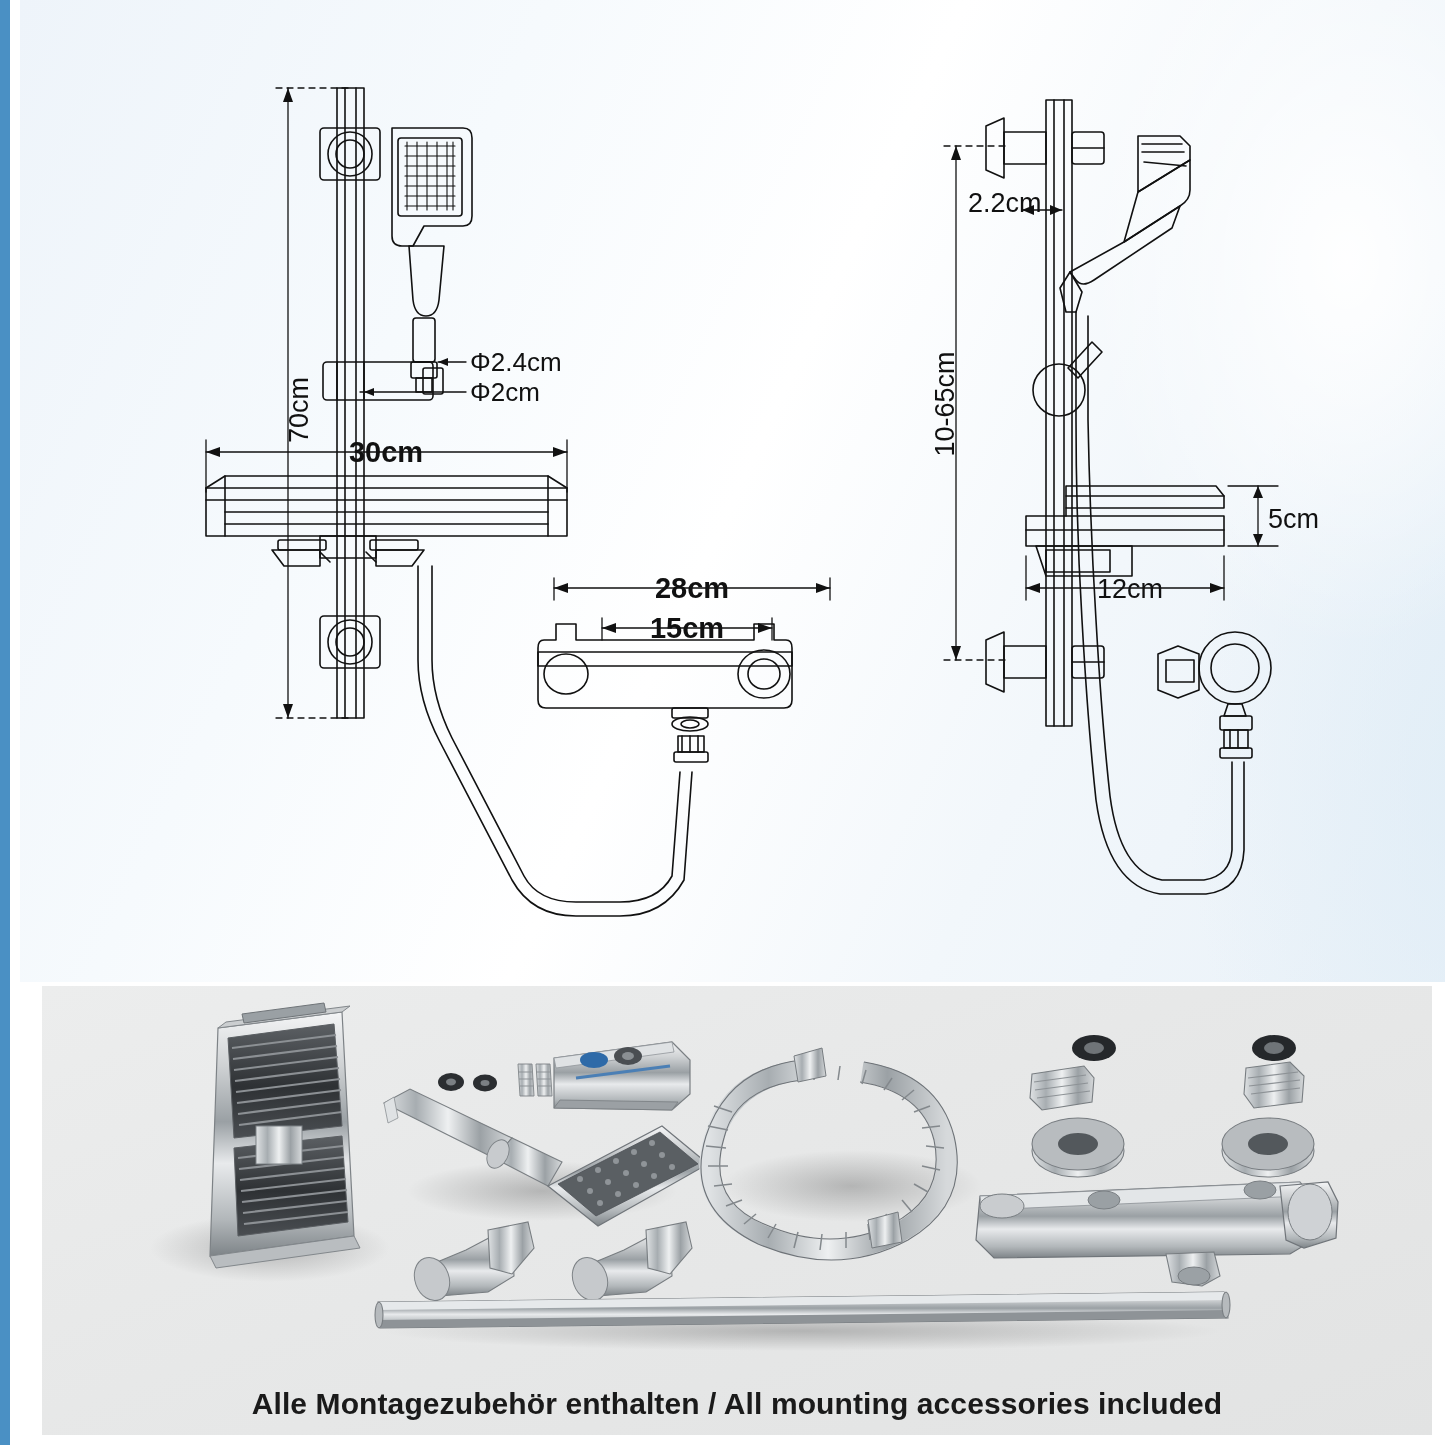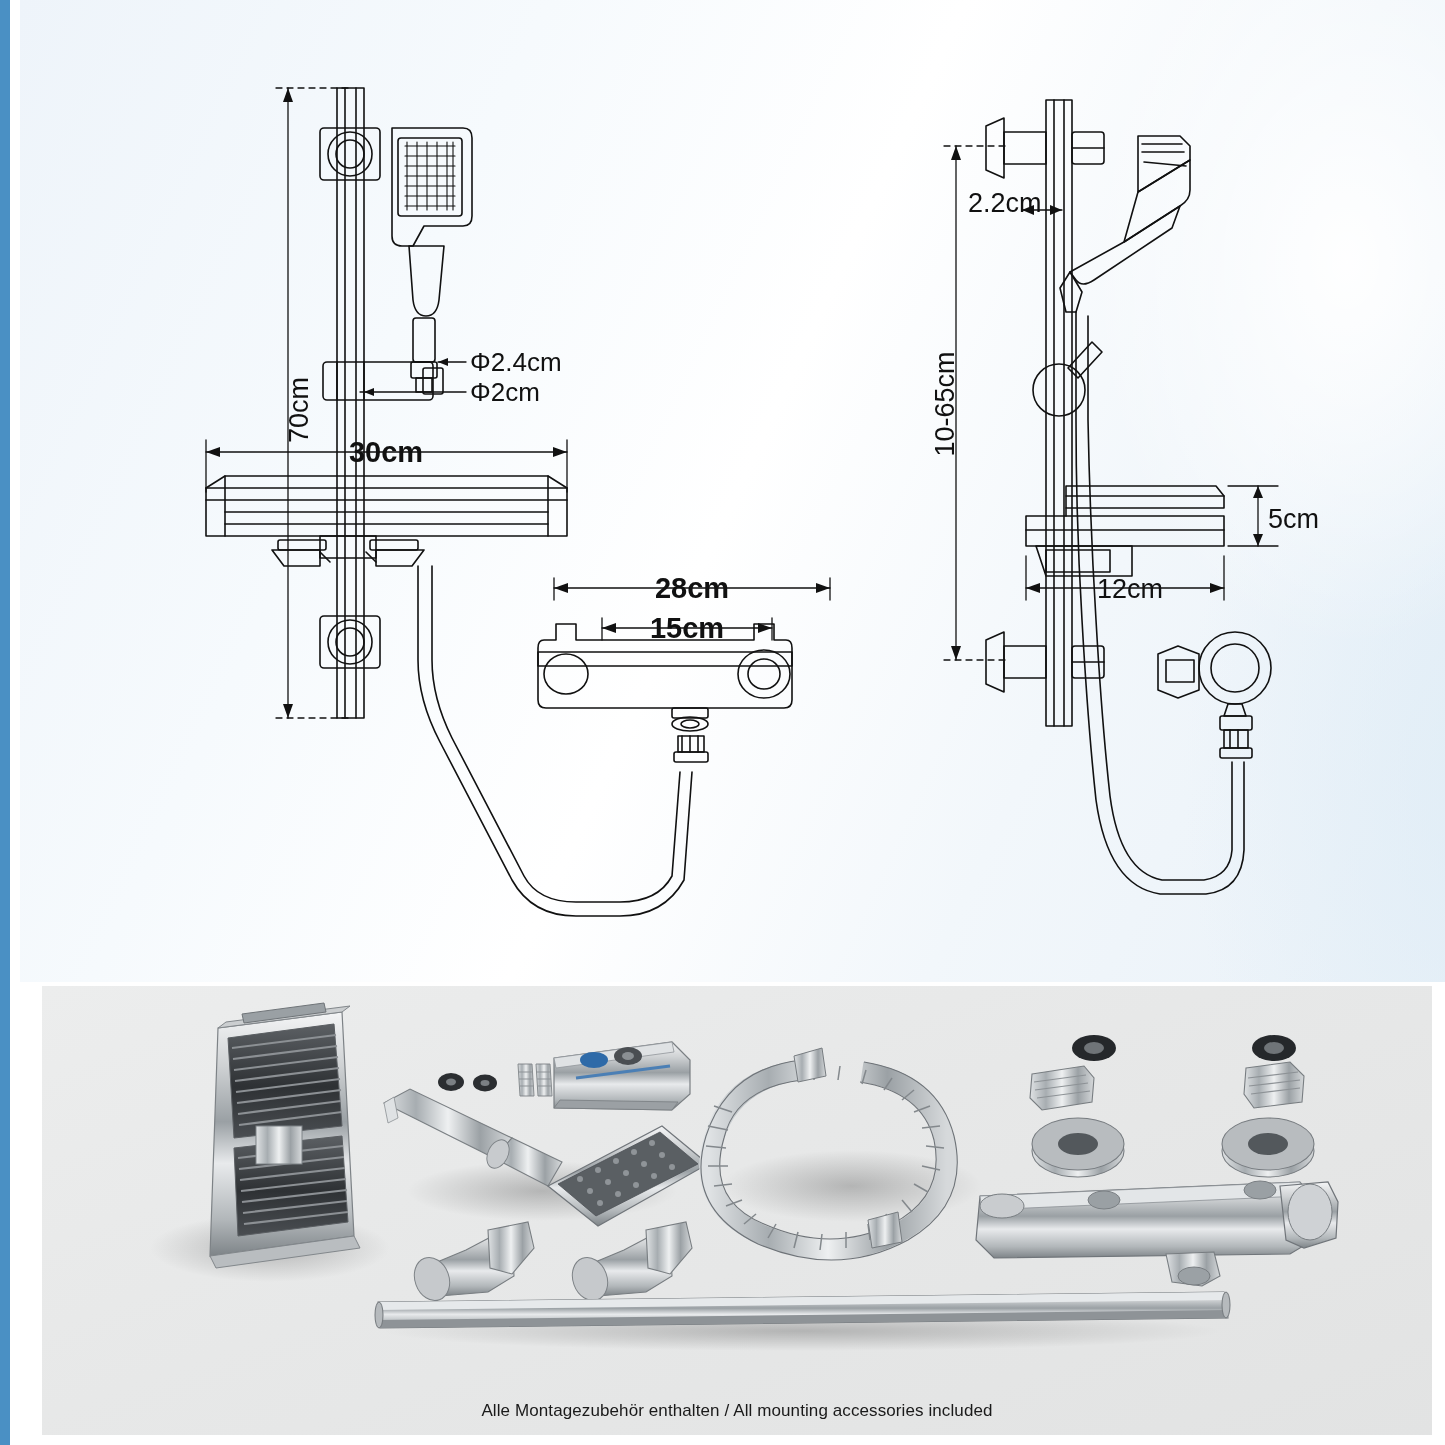--- a/index.html
+++ b/index.html
@@ -32,21 +32,21 @@
   
   .photo-panel{
     position:absolute;left:32px;top:986px;width:1390px;height:449px;
     background:linear-gradient(160deg,#eceded 0%,#e7e8e8 45%,#e2e3e3 100%);
     overflow:hidden;
   }
   .photo-svg{position:absolute;left:0;top:0;}
   .caption{
     position:absolute;left:0;right:0;bottom:14px;
     text-align:center;
-    font-size:17px;font-weight:normal;color:#1a1a1a;
+    font-size:30px;font-weight:bold;color:#1a1a1a;
     font-family:"Liberation Sans", sans-serif;
     letter-spacing:0.1px;
     margin-top:40px;
   }
   .tl{font-family:"Liberation Sans", sans-serif;fill:#111;}
 </style>
 </head>
 <body>
 
 <div class="page">

